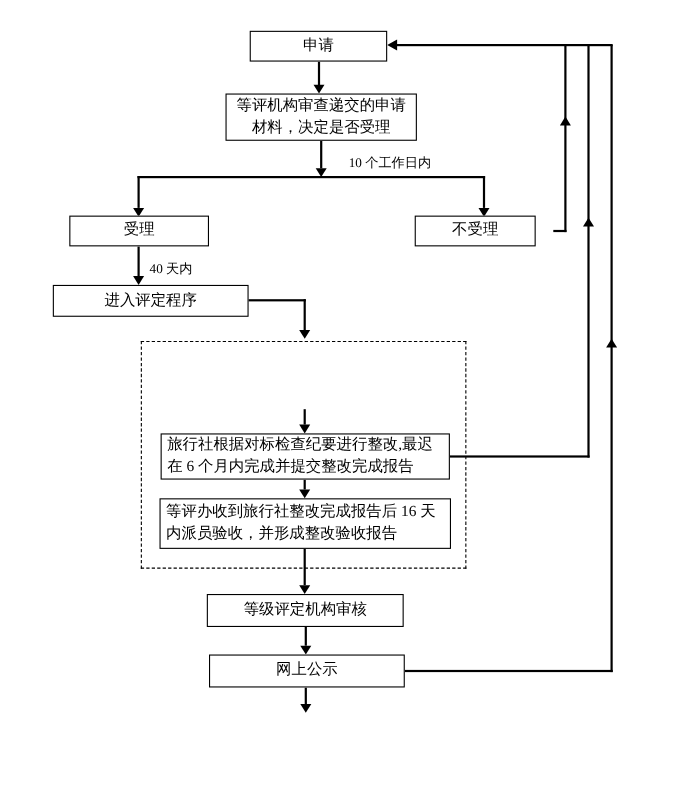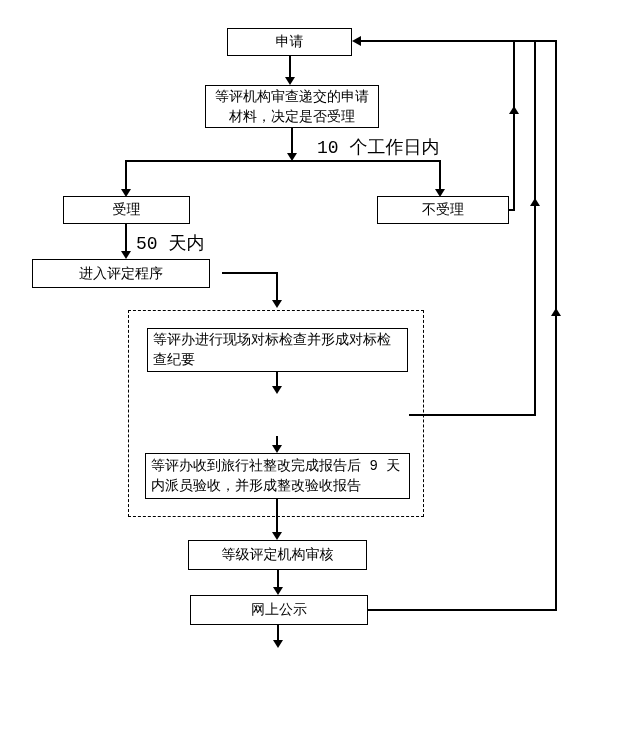--- a/index.html
+++ b/index.html
@@ -1,21 +1,21 @@
 <!DOCTYPE html>
 <html><head>
 <meta charset="utf-8">
 <style>
   html, body { margin: 0; padding: 0; background: #fff; }
   .canvas {
     position: relative;
     width: 622px;
     height: 736px;
     background: #ffffff;
-    font-family: Liberation Mono, monospace;
+    font-family: Liberation Serif, serif;
     color: #000;
     overflow: hidden;
   }
   .node {
     position: absolute;
     border: 1px solid #000;
     background: #fff;
     display: flex;
     align-items: center;
     justify-content: center;
@@ -33,21 +33,21 @@
   }
   .group {
     position: absolute;
     border: 1px dashed #000;
     box-sizing: border-box;
     background: transparent;
   }
   .line { position: absolute; background: #000; }
   .elabel {
     position: absolute;
-    font-size: 18px;
+    font-size: 12px;
     line-height: 17px;
     white-space: pre-line;
     text-align: center;
   }
   .arr { position: absolute; width: 0; height: 0; }
   .arr.down  { border-left: 5px solid transparent; border-right: 5px solid transparent; border-top: 8px solid #000; }
   .arr.up    { border-left: 5px solid transparent; border-right: 5px solid transparent; border-bottom: 8px solid #000; }
   .arr.left  { border-top: 5px solid transparent; border-bottom: 5px solid transparent; border-right: 9px solid #000; }
 </style>
 </head>
@@ -114,47 +114,47 @@
 
   <div class="node" style="left:63px;top:196px;width:127px;height:28px">
     <span>受理</span>
   </div>
 
   <div class="node" style="left:205px;top:85px;width:174px;height:43px">
     <span>等评机构审查递交的申请
 材料，决定是否受理</span>
   </div>
 
-  <div class="node" style="left:377px;top:196px;width:132px;height:28px">
+  <div class="node" style="left:377px;top:196px;width:110px;height:28px">
     <span>不受理</span>
   </div>
 
-  <div class="node" style="left:32px;top:259px;width:178px;height:29px">
+  <div class="node" style="left:48px;top:259px;width:178px;height:29px">
     <span>进入评定程序</span>
   </div>
 
-  <div class="node left" style="left:147px;top:328px;width:261px;height:44px">
-    <span>等评办进行现场对标检查并形成对标检
-查纪要</span>
+
+  <div class="node left" style="left:146px;top:394px;width:263px;height:42px">
+    <span>旅行社根据对标检查纪要进行整改,最迟
+在 6 个月内完成并提交整改完成报告</span>
   </div>
 
-
   <div class="node left" style="left:145px;top:453px;width:265px;height:46px">
-    <span>等评办收到旅行社整改完成报告后 9 天
+    <span>等评办收到旅行社整改完成报告后 16 天
 内派员验收，并形成整改验收报告</span>
   </div>
 
   <div class="node" style="left:190px;top:595px;width:178px;height:30px">
     <span>网上公示</span>
   </div>
 
   <div class="node" style="left:188px;top:540px;width:179px;height:30px">
     <span>等级评定机构审核</span>
   </div>
 
 
   <div class="elabel" style="left:317px;top:140px">10 个工作日内</div>
 
-  <div class="elabel" style="left:136px;top:236px">50 天内</div>
+  <div class="elabel" style="left:136px;top:236px">40 天内</div>
 
 
 
 </div>
 
 </body></html>

